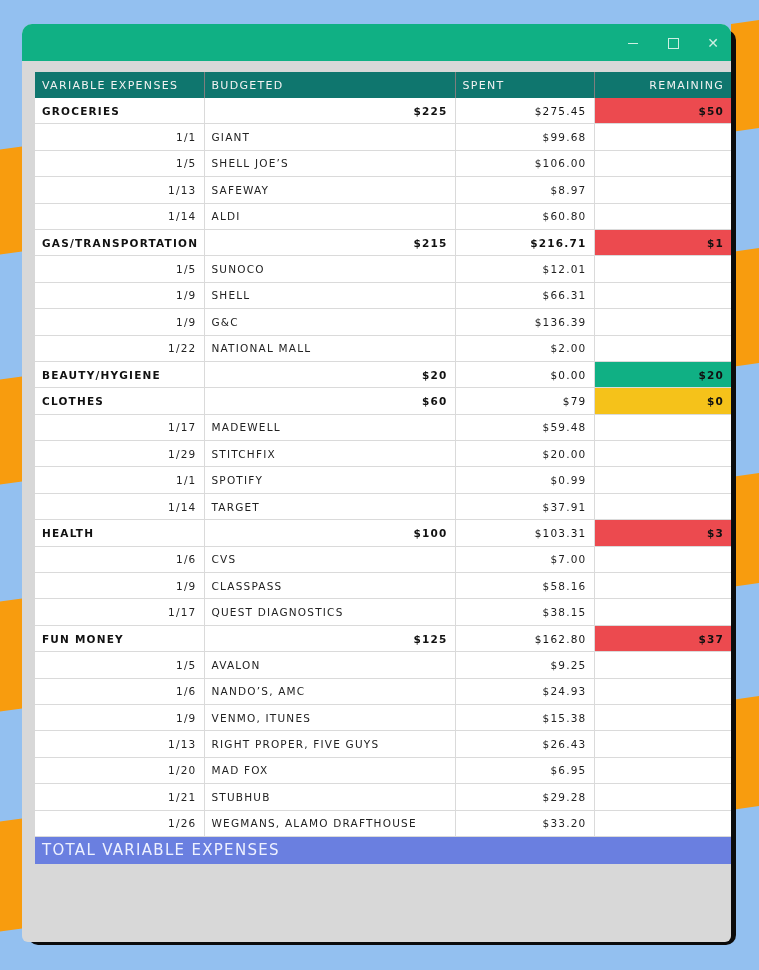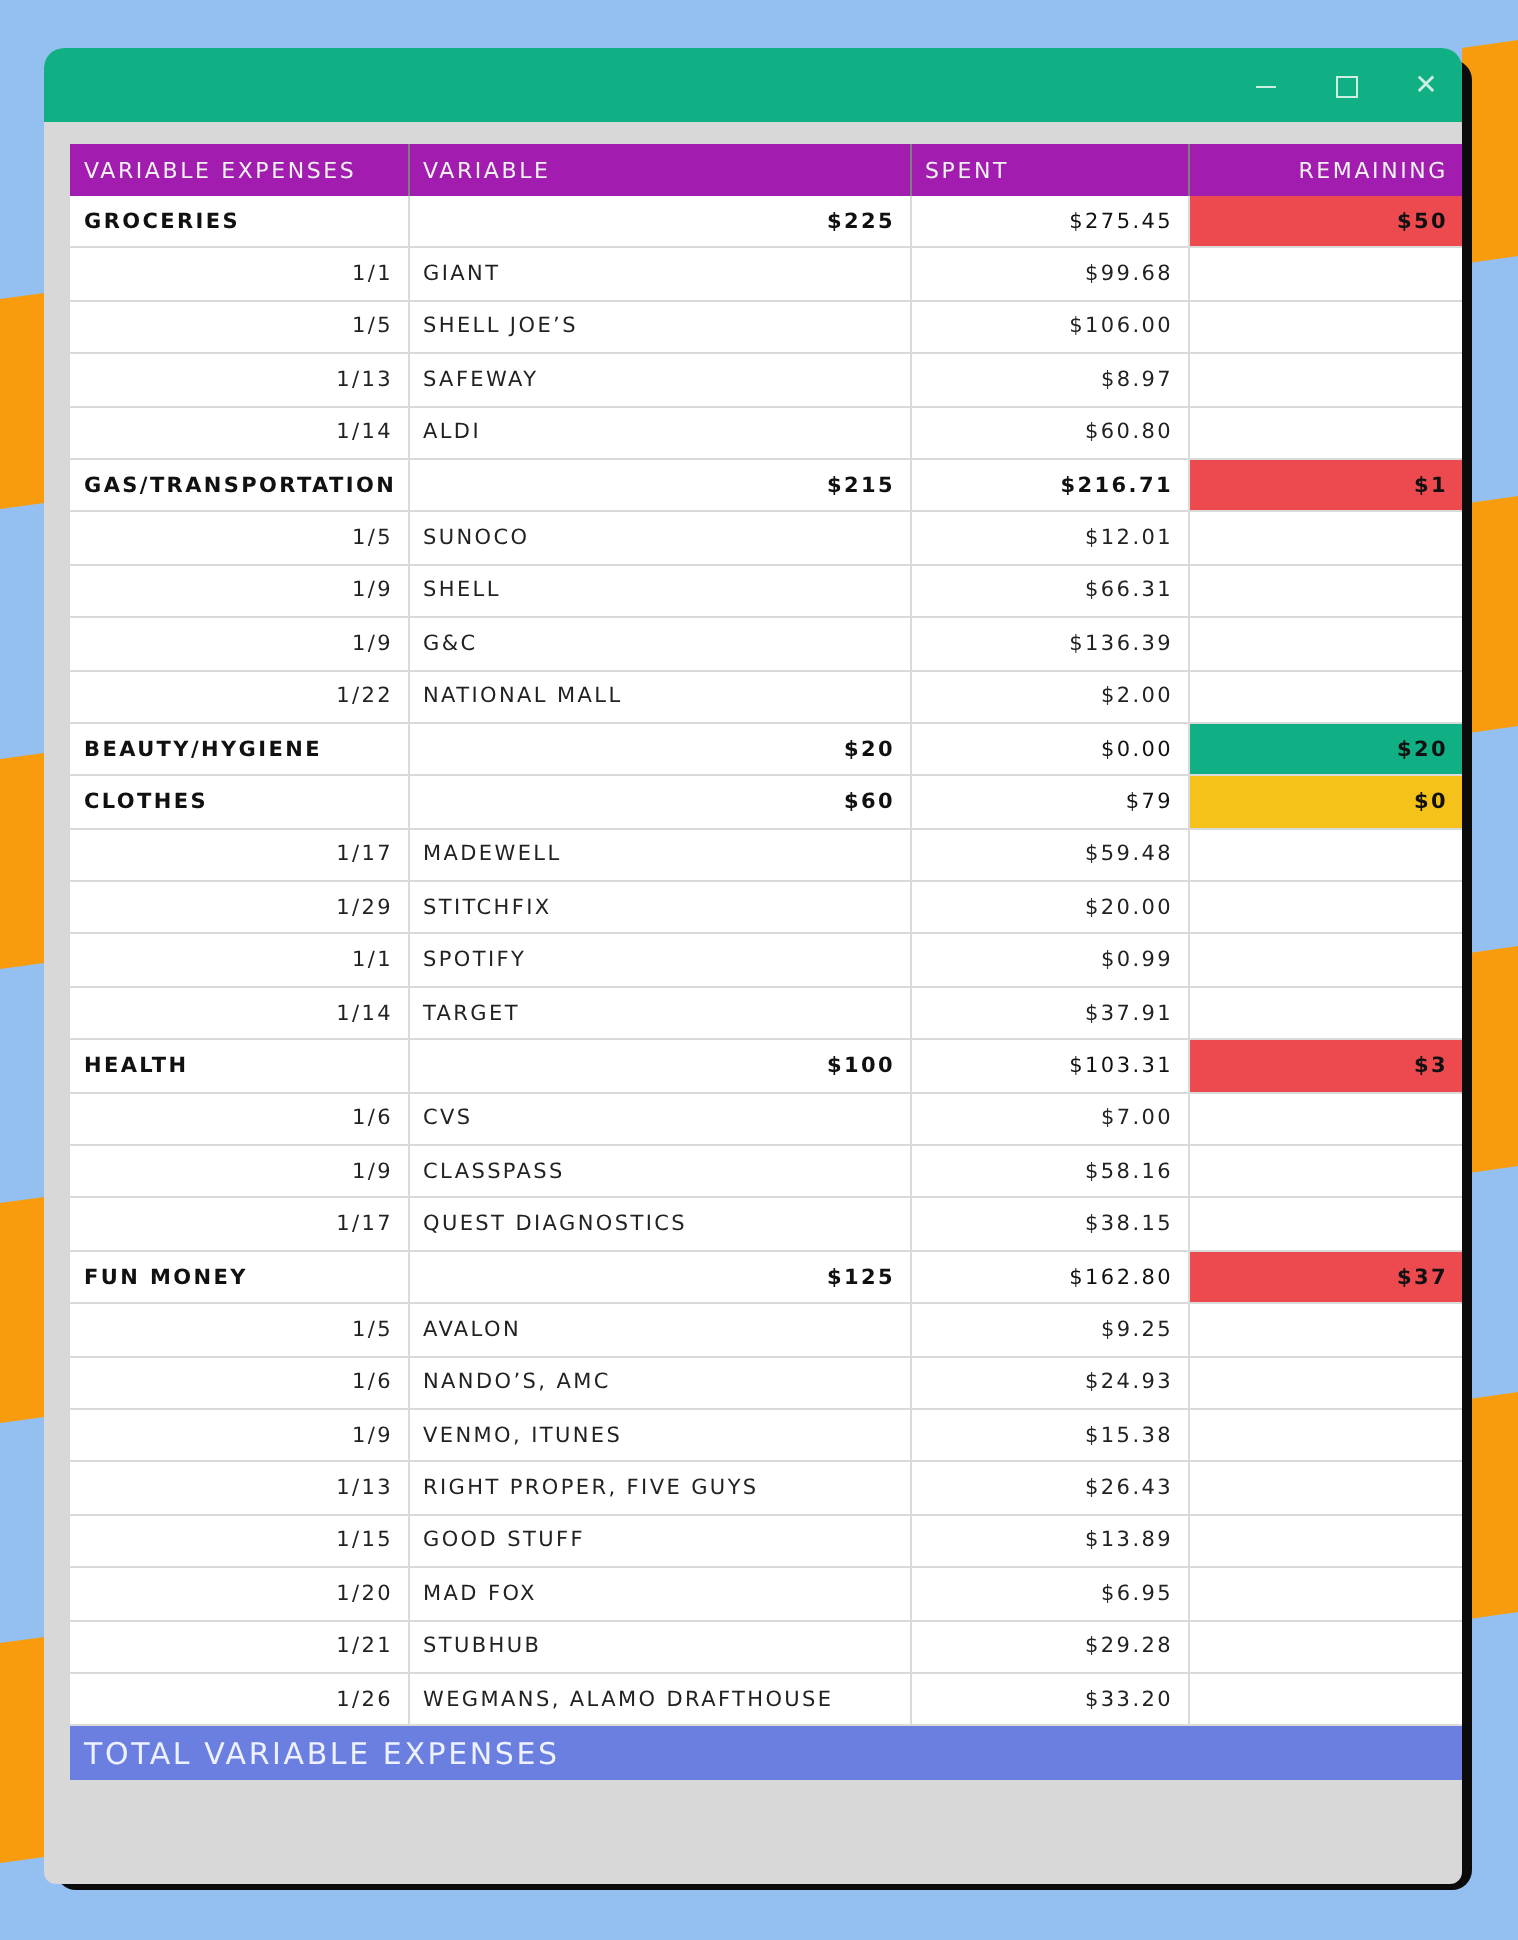--- a/index.html
+++ b/index.html
@@ -30,21 +30,21 @@
   .win-ctrl.max { left:640px; }
   .win-ctrl.close { left:680px; }
   .min-line { width:10px; height:1px; background:#CDEFE2; }
   .max-box { width:9px; height:9px; border:1px solid #CDEFE2; }
   .table-wrap {
     position:absolute; left:13px; top:48px; width:696px;
   }
   table { border-collapse:collapse; width:696px; table-layout:fixed; }
   col.c1 { width:169px; } col.c2 { width:251px; } col.c3 { width:139px; } col.c4 { width:137px; }
   th {
-    background:#a21caf; color:#F2F2F2; text-align:left; font-weight:normal;
+    background:#0f766e; color:#F2F2F2; text-align:left; font-weight:normal;
     font-size:11px; letter-spacing:1.3px; height:26px; padding:0 7px;
     border-right:1px solid #7e7e7e;
   }
   th:last-child { border-right:none;text-align:right; }
   td {
     background:#fff; height:25.4px; padding:0 7px; font-size:10.5px;
     letter-spacing:1.2px; color:#222; border-bottom:1px solid #DADADA;
     border-right:1px solid #DADADA; white-space:nowrap; overflow:hidden;
   }
   td:last-child { border-right:none; }
@@ -89,21 +89,21 @@
     <table>
       <colgroup>
           <col class="c1">
           <col class="c2">
           <col class="c3">
           <col class="c4">
         </colgroup>
       <thead>
         <tr>
           <th>VARIABLE EXPENSES</th>
-          <th>VARIABLE</th>
+          <th>BUDGETED</th>
           <th>SPENT</th>
           <th>REMAINING</th>
         </tr>
       </thead>
       <tbody id="tbody">
           <tr class="cat">
             <td>GROCERIES</td>
             <td class="r">$225</td>
             <td class="r" style="font-weight:normal">$275.45</td>
             <td class="r rem-red">$50</td>
@@ -243,26 +243,20 @@
           <tr>
             <td class="r">1/9</td>
             <td>VENMO, ITUNES</td>
             <td class="r">$15.38</td>
             <td></td>
           </tr>
           <tr>
             <td class="r">1/13</td>
             <td>RIGHT PROPER, FIVE GUYS</td>
             <td class="r">$26.43</td>
-            <td></td>
-          </tr>
-          <tr>
-            <td class="r">1/15</td>
-            <td>GOOD STUFF</td>
-            <td class="r">$13.89</td>
             <td></td>
           </tr>
           <tr>
             <td class="r">1/20</td>
             <td>MAD FOX</td>
             <td class="r">$6.95</td>
             <td></td>
           </tr>
           <tr>
             <td class="r">1/21</td>

